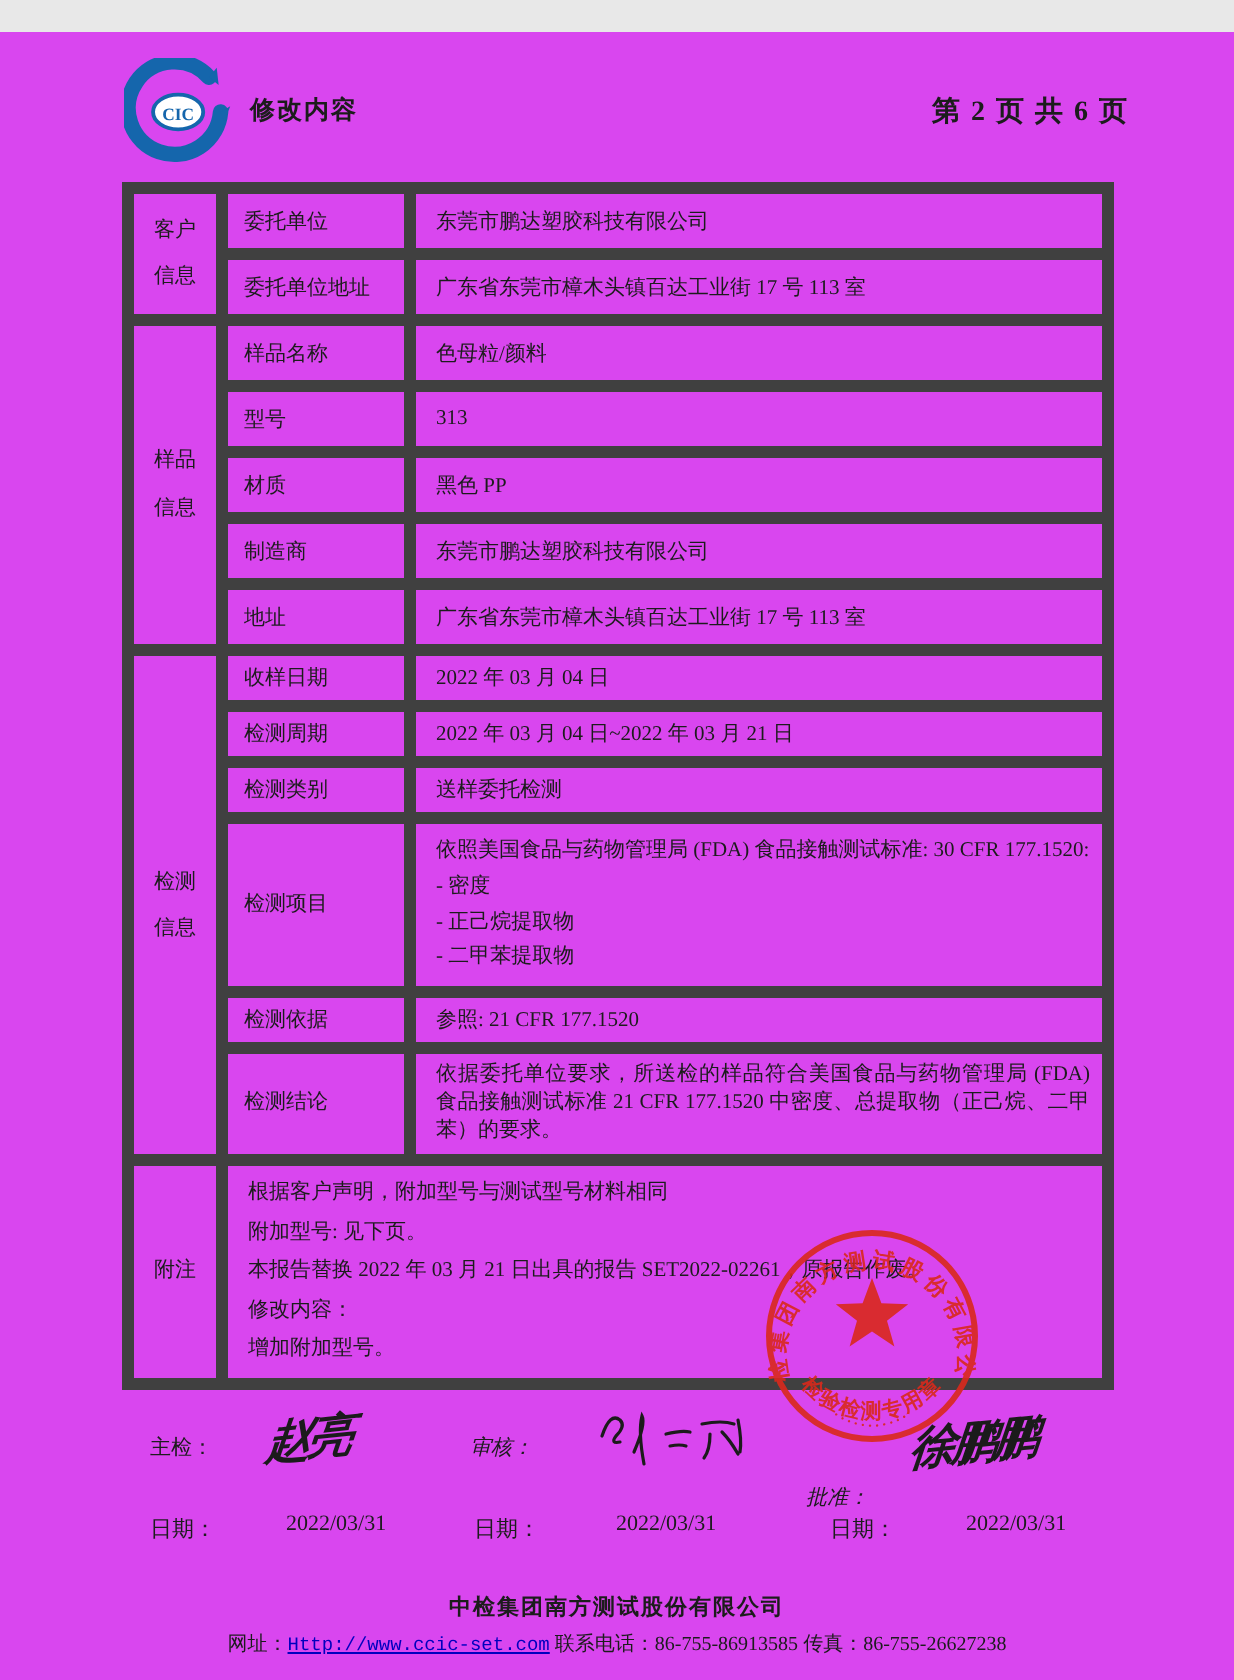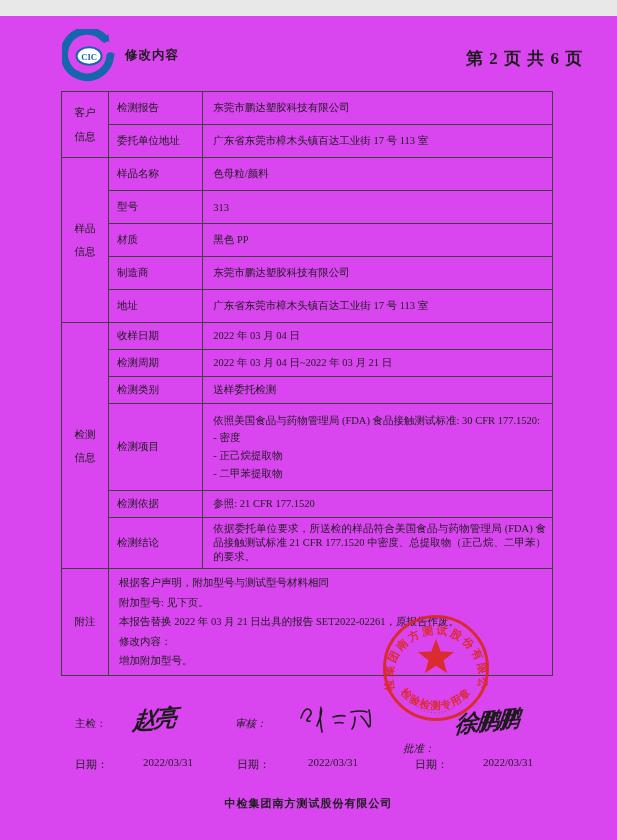--- a/index.html
+++ b/index.html
@@ -5,24 +5,24 @@
   * { margin:0; padding:0; box-sizing:border-box; }
   body { background:#e8e8e8; font-family:"Liberation Serif","DejaVu Serif",serif; }
   .page {
     position:relative; width:617px; height:840px; margin:16px auto;
     background:#d946ef; color:#1c1c1c; overflow:hidden;
   }
   
   .hdr-logo { position:absolute; left:62px; top:13px; width:58px; height:54px; }
   .hdr-title { position:absolute; left:125px; top:31px; font-size:12.5px; font-weight:bold; letter-spacing:1px; }
   .hdr-no { position:absolute; left:240px; top:31px; font-size:11.5px; font-weight:bold; }
-  .hdr-page { position:absolute; left:466px; top:31px; font-size:17px; font-weight:bold; letter-spacing:1px; }
+  .hdr-page { position:absolute; left:466px; top:31px; font-size:14px; font-weight:bold; letter-spacing:1px; }
   
   table.report { position:absolute; left:61px; top:75px; width:492px; border-collapse:collapse; table-layout:fixed; }
-  table.report td { border:1px solid #404040; font-size:10.5px; vertical-align:middle; }
+  table.report td { border:6px solid #404040; font-size:10.5px; vertical-align:middle; }
   td.sec { width:47px; text-align:center; white-space:pre-line; line-height:2.2; }
   td.fld { width:94px; padding-left:8px; }
   td.val { width:349px; padding:4px 6px 4px 10px; }
   .h33 { height:33px; } .h27 { height:27px; }
   .pre { white-space:pre-line; }
   td.project { height:87px; line-height:1.68; }
   td.basis { height:27px; }
   td.conclusion { height:42px; line-height:1.34; text-align:justify; }
   td.notes { height:97px; line-height:1.86; vertical-align:middle; }
   
@@ -55,21 +55,21 @@
   </svg>
   <div class="hdr-title">修改内容</div>
   <div class="hdr-page">第 2 页 共 6 页</div>
 
   <table class="report">
 
     <tbody>
         <tr>
       <td class="sec" rowspan="2">客户
 信息</td>
-      <td class="fld h33">检测报告</td>
+      <td class="fld h33">委托单位</td>
       <td class="val">东莞市鹏达塑胶科技有限公司</td>
     </tr>
     <tr>
       <td class="fld h33">委托单位地址</td>
       <td class="val">广东省东莞市樟木头镇百达工业街 17 号 113 室</td>
     </tr>
 
     <tr>
       <td class="sec" rowspan="5">样品
 信息</td>
@@ -166,15 +166,20 @@
     <text fill="#d9291c" font-size="10.5" font-weight="bold" font-family="Liberation Serif,serif">
       <textPath href="#arcMid" startOffset="50%" text-anchor="middle" letter-spacing="1">检验检测专用章</textPath>
     </text>
     <text fill="#d9291c" font-size="5" font-family="Liberation Serif,serif">
       <textPath href="#arcBot" startOffset="50%" text-anchor="middle" letter-spacing="2">•••••••••••</textPath>
     </text>
   </svg>
 
   <div class="footer">
     <div class="company">中检集团南方测试股份有限公司</div>
+    <div class="line">
+      <span>网址：</span><a class="url" href="#">Http://www.ccic-set.com</a>
+      <span>联系电话：86-755-86913585</span>
+      <span>传真：86-755-26627238</span>
+    </div>
   </div>
 
 </div>
 
 </body></html>

